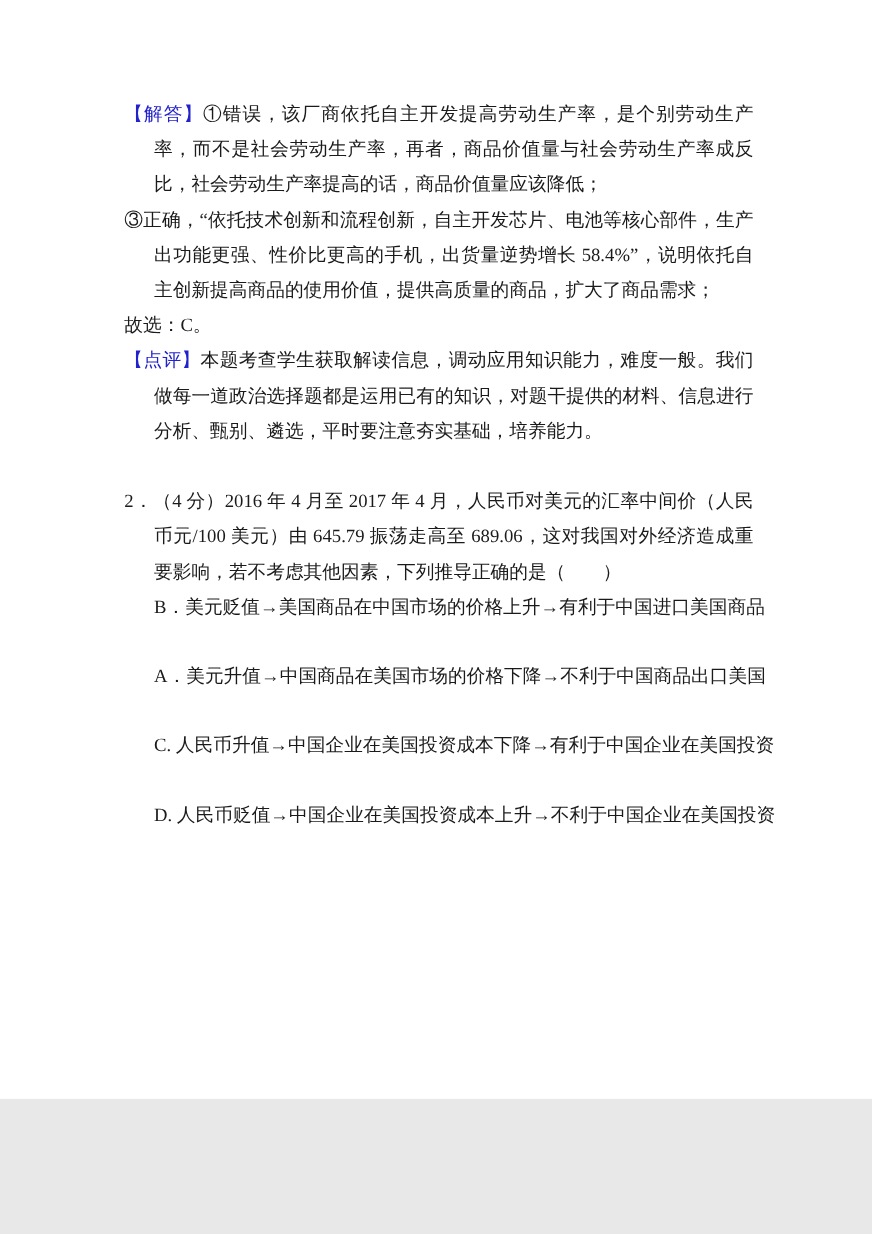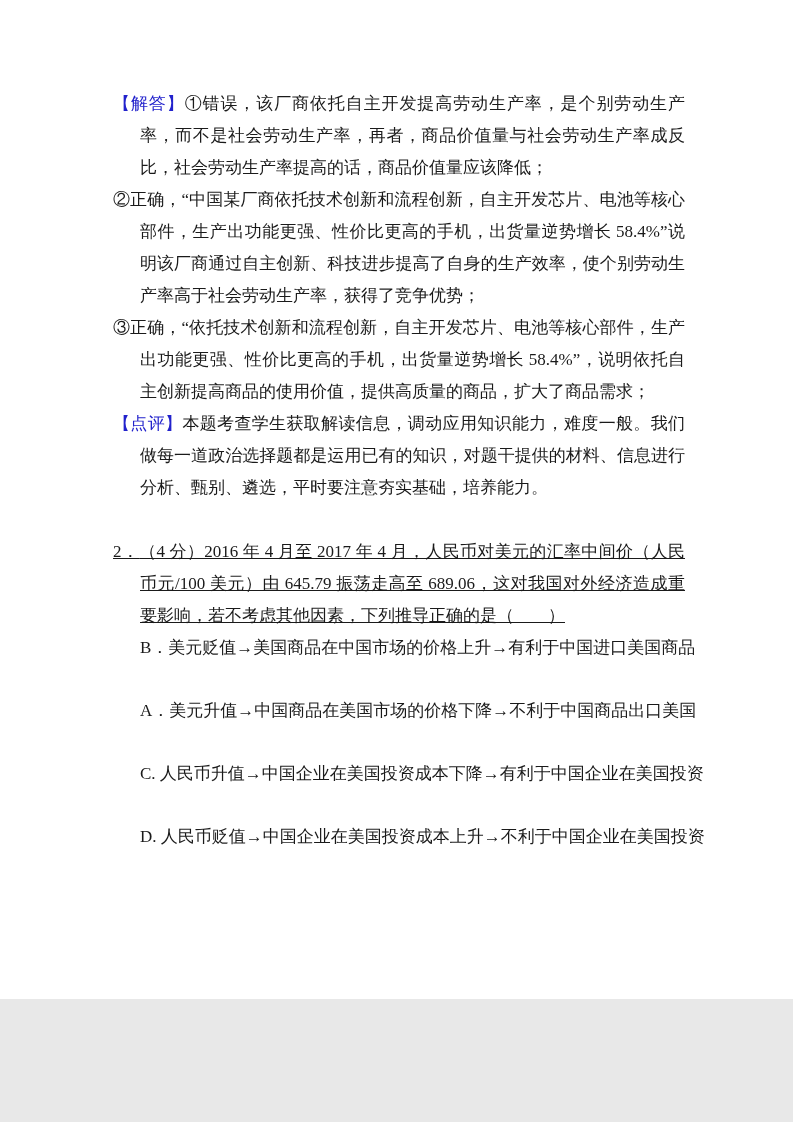--- a/index.html
+++ b/index.html
@@ -23,21 +23,21 @@
     text-align: justify;
     text-justify: inter-character;
   }
   .content p { margin: 0; }
   .hang {
     padding-left: 27px;
     text-indent: -27px;
   }
   .flush { padding-left: 0; text-indent: 0; }
   .blue { color: #2222cc; }
-  .question { margin-top: 32px !important; text-decoration: underline; }
+  .question { margin-top: 32px !important; }
   .option {
     padding-left: 27px;
     text-indent: 0;
     margin-bottom: 31px !important;
     text-align: left;
     white-space: nowrap;
   }
   .option:last-child { margin-bottom: 0 !important; }
   .footer {
     position: absolute;
@@ -54,25 +54,25 @@
   }
 </style>
 </head>
 <body>
 
 <div class="page">
   <div class="content">
 
     <p class="hang"><span class="blue">【解答】</span><span>①错误，该厂商依托自主开发提高劳动生产率，是个别劳动生产率，而不是社会劳动生产率，再者，商品价值量与社会劳动生产率成反比，社会劳动生产率提高的话，商品价值量应该降低；</span></p>
 
-    <p class="hang">②正确，“中国某厂商依托技术创新和流程创新，自主开发芯片、电池等核心部件，生产出功能更强、性价比更高的手机，出货量逆势增长 58.4%”说明该厂商通过自主创新、科技进步提高了自身的生产效率，使个别劳动生产率高于社会劳动生产率，获得了竞争优势；</p>
 
     <p class="hang">③正确，“依托技术创新和流程创新，自主开发芯片、电池等核心部件，生产出功能更强、性价比更高的手机，出货量逆势增长 58.4%”，说明依托自主创新提高商品的使用价值，提供高质量的商品，扩大了商品需求；</p>
 
 
+    <p class="flush">故选：C。</p>
 
     <p class="hang"><span class="blue">【点评】</span><span>本题考查学生获取解读信息，调动应用知识能力，难度一般。我们做每一道政治选择题都是运用已有的知识，对题干提供的材料、信息进行分析、甄别、遴选，平时要注意夯实基础，培养能力。</span></p>
 
     <p class="hang question"><span>2．</span><span>（4 分）2016 年 4 月至 2017 年 4 月，人民币对美元的汇率中间价（人民币元/100 美元）由 645.79 振荡走高至 689.06，这对我国对外经济造成重要影响，若不考虑其他因素，下列推导正确的是（　　）</span></p>
 
     <div>
       <p class="option"><span>B．</span><span>美元贬值→美国商品在中国市场的价格上升→有利于中国进口美国商品</span></p>
       <p class="option"><span>A．</span><span>美元升值→中国商品在美国市场的价格下降→不利于中国商品出口美国</span></p>
       <p class="option"><span>C. </span><span>人民币升值→中国企业在美国投资成本下降→有利于中国企业在美国投资</span></p>
       <p class="option"><span>D. </span><span>人民币贬值→中国企业在美国投资成本上升→不利于中国企业在美国投资</span></p>

